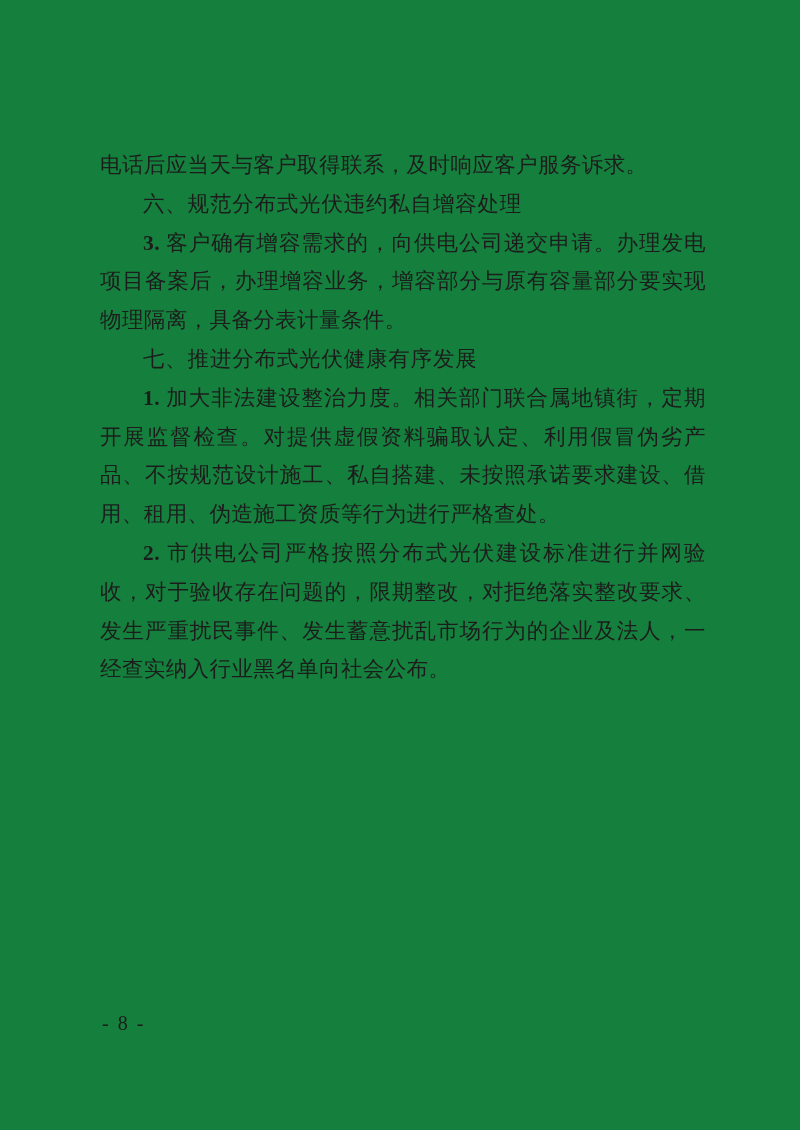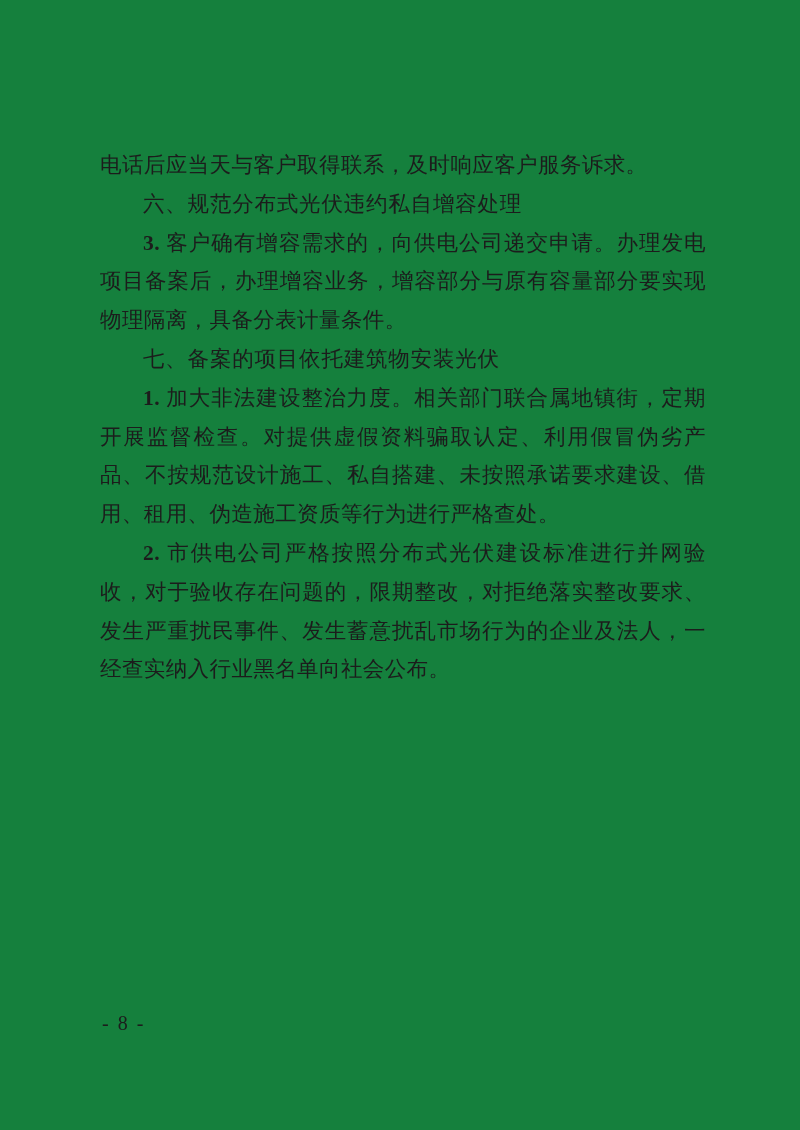--- a/index.html
+++ b/index.html
@@ -57,18 +57,18 @@
   }
 </style>
 </head>
 <body>
 
 <div class="page">
   <div class="doc-body">
       <p class="body">电话后应当天与客户取得联系，及时响应客户服务诉求。</p>
       <p class="heading indent">六、规范分布式光伏违约私自增容处理</p>
       <p class="body indent"><b class="num">3.</b> 客户确有增容需求的，向供电公司递交申请。办理发电项目备案后，办理增容业务，增容部分与原有容量部分要实现物理隔离，具备分表计量条件。</p>
-      <p class="heading indent">七、备案的项目依托建筑物安装光伏</p>
+      <p class="heading indent">七、推进分布式光伏健康有序发展</p>
       <p class="body indent"><b class="num">1.</b> 加大非法建设整治力度。相关部门联合属地镇街，定期开展监督检查。对提供虚假资料骗取认定、利用假冒伪劣产品、不按规范设计施工、私自搭建、未按照承诺要求建设、借用、租用、伪造施工资质等行为进行严格查处。</p>
       <p class="body indent"><b class="num">2.</b> 市供电公司严格按照分布式光伏建设标准进行并网验收，对于验收存在问题的，限期整改，对拒绝落实整改要求、发生严重扰民事件、发生蓄意扰乱市场行为的企业及法人，一经查实纳入行业黑名单向社会公布。</p>
     </div>
   <div class="page-footer">- 8 -</div>
 </div>
 
 </body></html>

